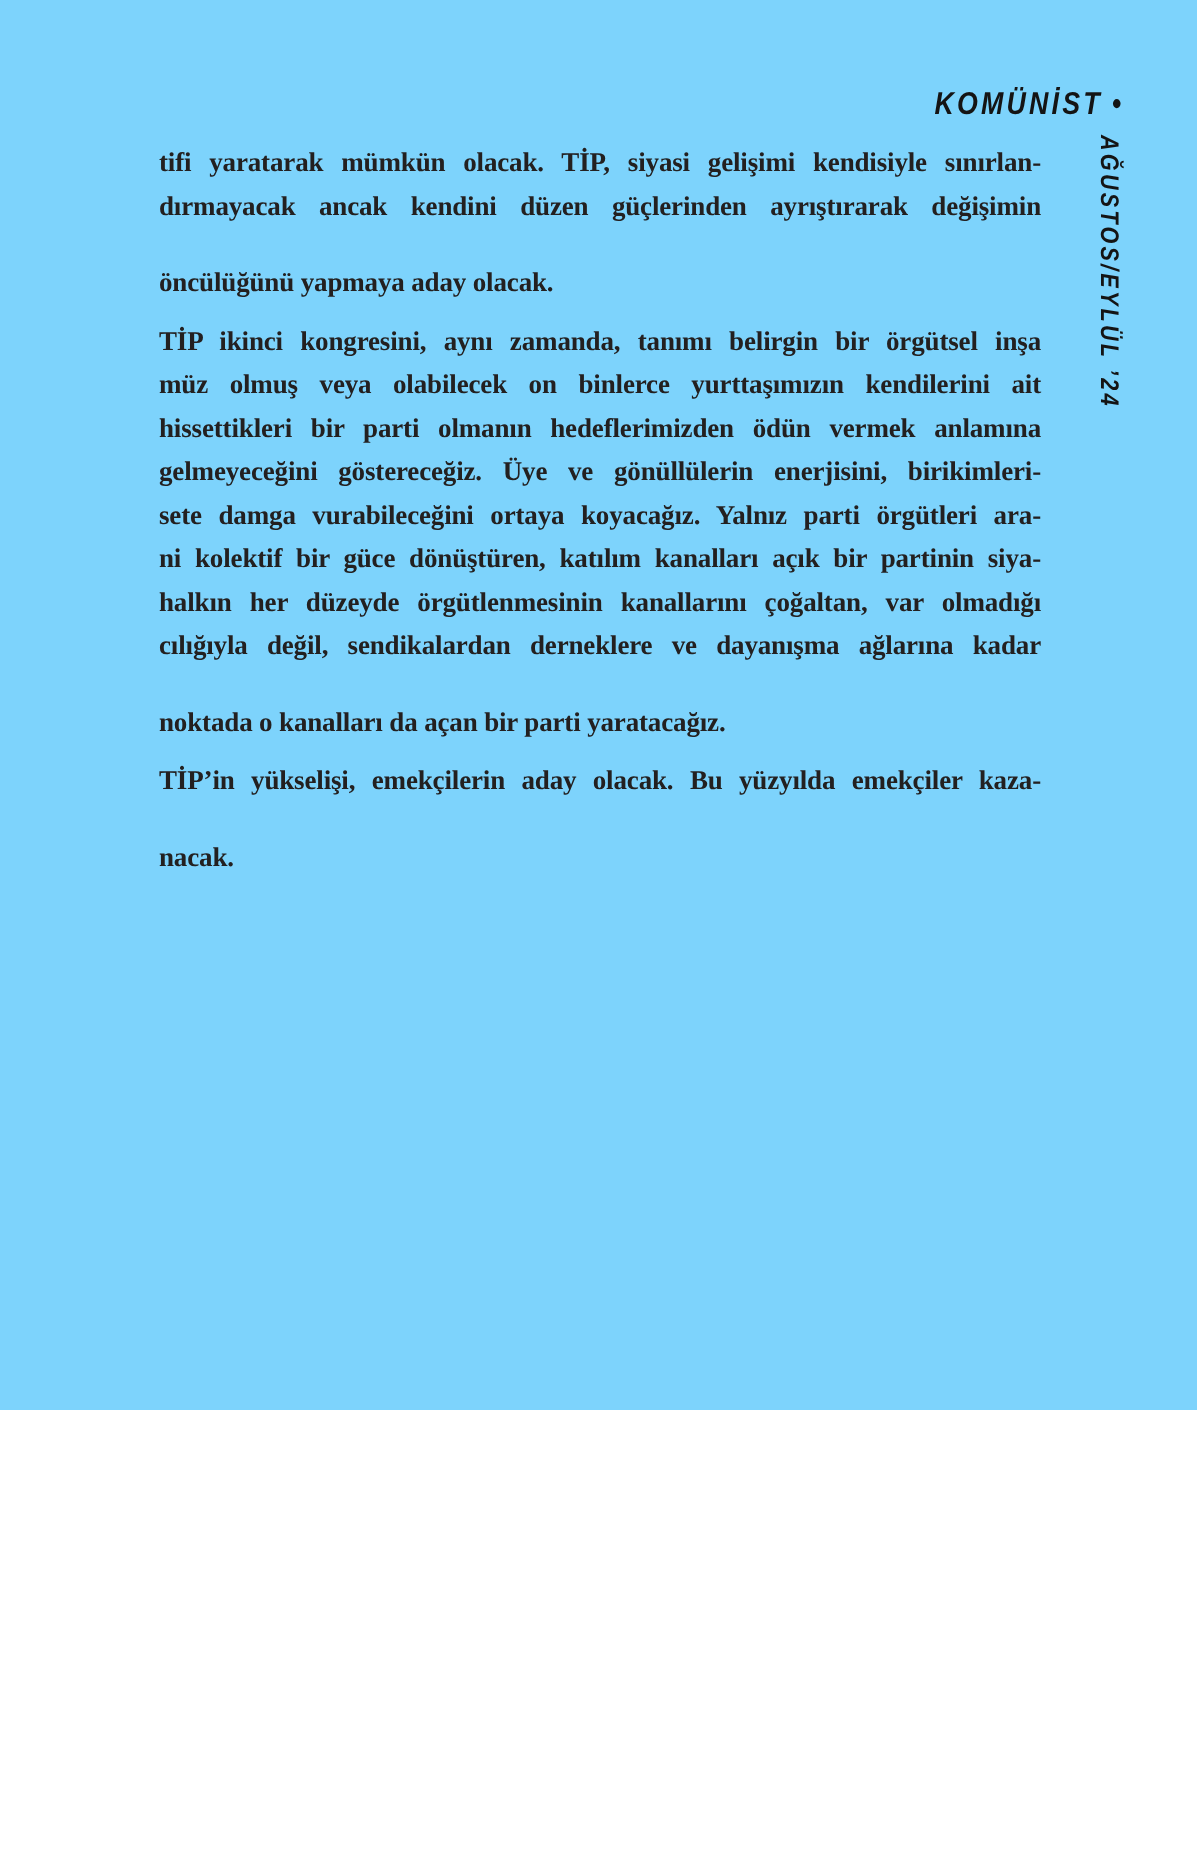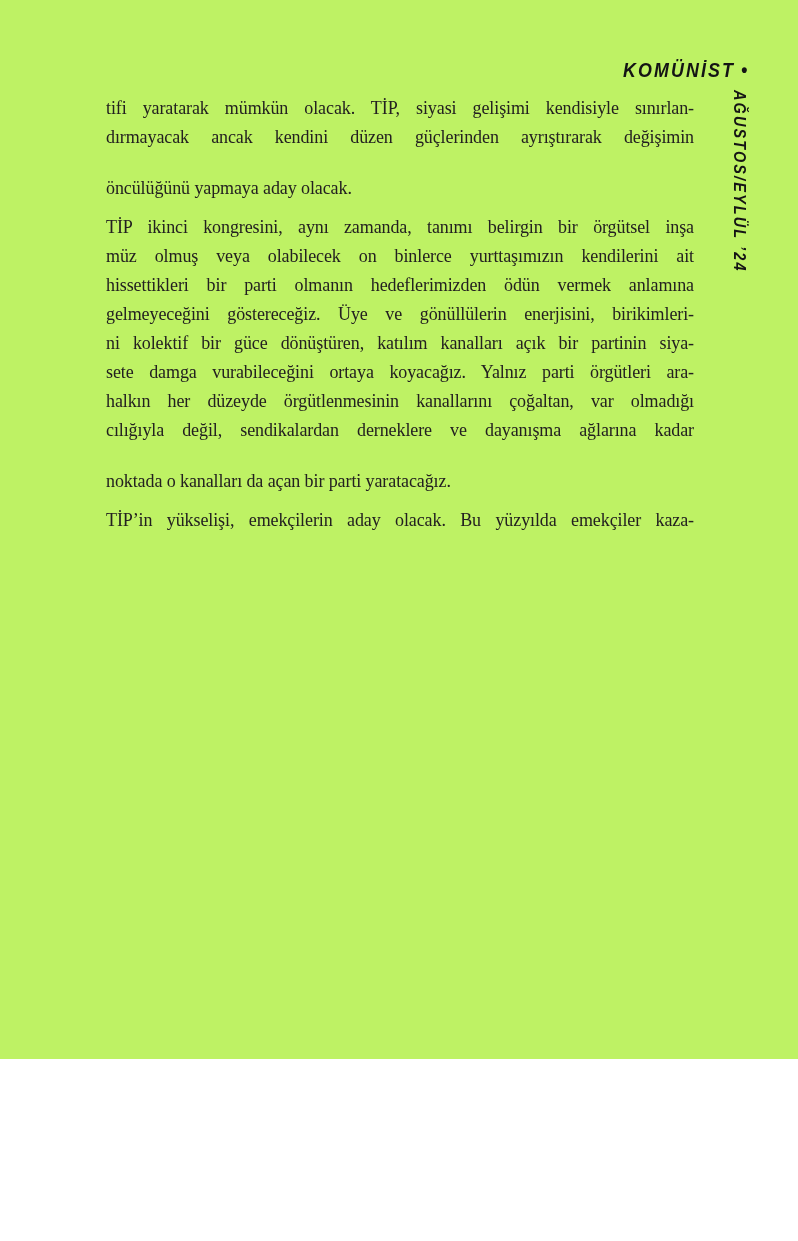--- a/index.html
+++ b/index.html
@@ -1,21 +1,21 @@
 <!DOCTYPE html>
 <html lang="tr"><head>
 <meta charset="utf-8">
 <style>
   html, body { margin: 0; padding: 0; background: #ffffff; }
 
   .page {
     position: relative;
     width: 798px;
-    height: 1059px;
-    background: #bef264;
+    height: 940px;
+    background: #7dd3fc;
     overflow: hidden;
     font-family: "Liberation Serif", serif;
   }
 
   
   .masthead {
     position: absolute;
     top: 58px;
     right: 51px;
     font-family: "Liberation Sans", sans-serif;
@@ -53,21 +53,21 @@
   .body-text {
     position: absolute;
     left: 106px;
     top: 94px;
     width: 588px;
     font-size: 18px;
     line-height: 29px;
     letter-spacing: -0.1px;
     color: #232020;
   }
-  .para { margin: 0 0 10px 0; }
+  .para { margin: 0 0 10px 0; font-weight: bold; }
   .line {
     display: block;
     text-align: justify;
     text-align-last: justify;
   }
   .line.last { text-align-last: left; margin-top: 22px; }
 
   .page-number {
     position: absolute;
     top: 1151px;
@@ -92,26 +92,27 @@
       <p class="para">
         <span class="line">tifi yaratarak mümkün olacak. TİP, siyasi gelişimi kendisiyle sınırlan-</span>
         <span class="line">dırmayacak ancak kendini düzen güçlerinden ayrıştırarak değişimin</span>
         <span class="line last">öncülüğünü yapmaya aday olacak.</span>
       </p>
       <p class="para">
         <span class="line">TİP ikinci kongresini, aynı zamanda, tanımı belirgin bir örgütsel inşa</span>
         <span class="line">müz olmuş veya olabilecek on binlerce yurttaşımızın kendilerini ait</span>
         <span class="line">hissettikleri bir parti olmanın hedeflerimizden ödün vermek anlamına</span>
         <span class="line">gelmeyeceğini göstereceğiz. Üye ve gönüllülerin enerjisini, birikimleri-</span>
+        <span class="line">sete damga vurabileceğini ortaya koyacağız. Yalnız parti örgütleri ara-</span>
         <span class="line">ni kolektif bir güce dönüştüren, katılım kanalları açık bir partinin siya-</span>
-        <span class="line">sete damga vurabileceğini ortaya koyacağız. Yalnız parti örgütleri ara-</span>
         <span class="line">halkın her düzeyde örgütlenmesinin kanallarını çoğaltan, var olmadığı</span>
         <span class="line">cılığıyla değil, sendikalardan derneklere ve dayanışma ağlarına kadar</span>
         <span class="line last">noktada o kanalları da açan bir parti yaratacağız.</span>
       </p>
       <p class="para">
         <span class="line">TİP’in yükselişi, emekçilerin aday olacak. Bu yüzyılda emekçiler kaza-</span>
+        <span class="line last">nacak.</span>
       </p>
     </div>
 
   <div class="page-number">9</div>
 
 </div>
 
 </body></html>

